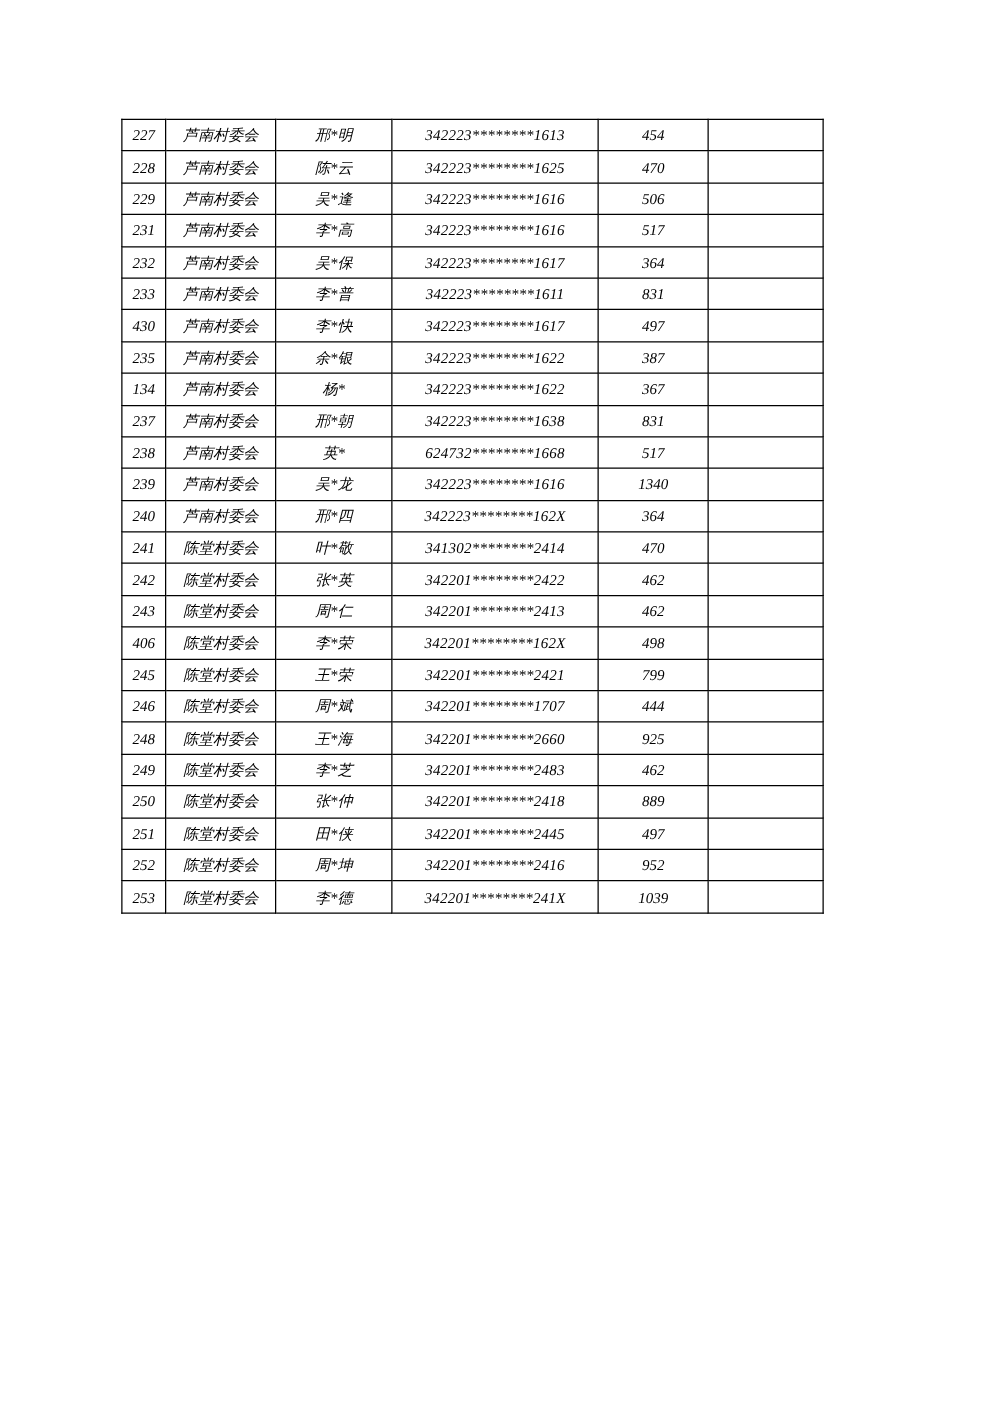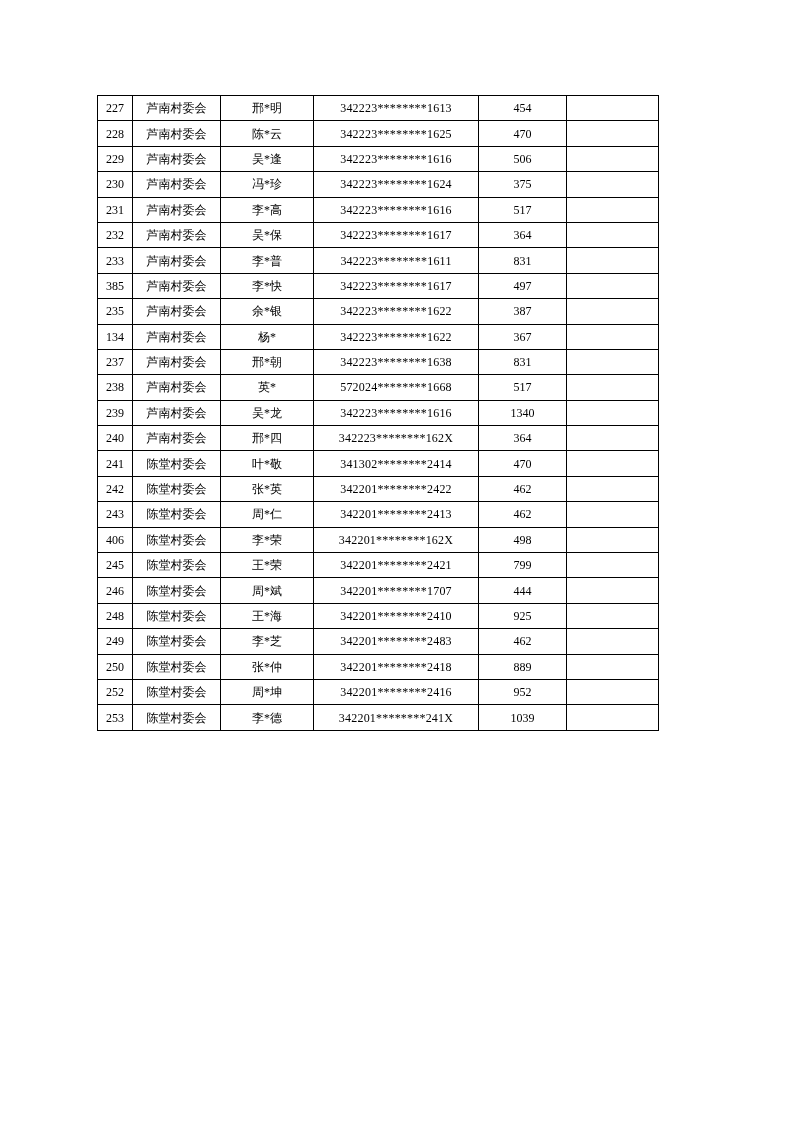--- a/index.html
+++ b/index.html
@@ -20,20 +20,21 @@
     top: 0;
     width: 793px;
     height: 1122px;
     background: #ffffff;
     overflow: hidden;
   }
   .table-wrap {
     position: absolute;
     left: 97px;
     top: 95px;
+    font-style: italic;
   }
   table.grid {
     border-collapse: collapse;
     table-layout: fixed;
     border-spacing: 0;
   }
   table.grid td {
     border: 1px solid #000000;
     text-align: center;
     vertical-align: middle;
@@ -86,28 +87,20 @@
           </tr>
           <tr>
             <td class="row-number-cell">229</td>
             <td class="village-cell">芦南村委会</td>
             <td class="name-cell">吴*逢</td>
             <td class="id-number-cell">342223********1616</td>
             <td class="amount-cell">506</td>
             <td class="note-cell"></td>
           </tr>
           <tr>
-            <td class="row-number-cell">230</td>
-            <td class="village-cell">芦南村委会</td>
-            <td class="name-cell">冯*珍</td>
-            <td class="id-number-cell">342223********1624</td>
-            <td class="amount-cell">375</td>
-            <td class="note-cell"></td>
-          </tr>
-          <tr>
             <td class="row-number-cell">231</td>
             <td class="village-cell">芦南村委会</td>
             <td class="name-cell">李*高</td>
             <td class="id-number-cell">342223********1616</td>
             <td class="amount-cell">517</td>
             <td class="note-cell"></td>
           </tr>
           <tr>
             <td class="row-number-cell">232</td>
             <td class="village-cell">芦南村委会</td>
@@ -118,21 +111,21 @@
           </tr>
           <tr>
             <td class="row-number-cell">233</td>
             <td class="village-cell">芦南村委会</td>
             <td class="name-cell">李*普</td>
             <td class="id-number-cell">342223********1611</td>
             <td class="amount-cell">831</td>
             <td class="note-cell"></td>
           </tr>
           <tr>
-            <td class="row-number-cell">385</td>
+            <td class="row-number-cell">430</td>
             <td class="village-cell">芦南村委会</td>
             <td class="name-cell">李*快</td>
             <td class="id-number-cell">342223********1617</td>
             <td class="amount-cell">497</td>
             <td class="note-cell"></td>
           </tr>
           <tr>
             <td class="row-number-cell">235</td>
             <td class="village-cell">芦南村委会</td>
             <td class="name-cell">余*银</td>
@@ -153,21 +146,21 @@
             <td class="village-cell">芦南村委会</td>
             <td class="name-cell">邢*朝</td>
             <td class="id-number-cell">342223********1638</td>
             <td class="amount-cell">831</td>
             <td class="note-cell"></td>
           </tr>
           <tr>
             <td class="row-number-cell">238</td>
             <td class="village-cell">芦南村委会</td>
             <td class="name-cell">英*</td>
-            <td class="id-number-cell">572024********1668</td>
+            <td class="id-number-cell">624732********1668</td>
             <td class="amount-cell">517</td>
             <td class="note-cell"></td>
           </tr>
           <tr>
             <td class="row-number-cell">239</td>
             <td class="village-cell">芦南村委会</td>
             <td class="name-cell">吴*龙</td>
             <td class="id-number-cell">342223********1616</td>
             <td class="amount-cell">1340</td>
             <td class="note-cell"></td>
@@ -225,38 +218,46 @@
             <td class="village-cell">陈堂村委会</td>
             <td class="name-cell">周*斌</td>
             <td class="id-number-cell">342201********1707</td>
             <td class="amount-cell">444</td>
             <td class="note-cell"></td>
           </tr>
           <tr>
             <td class="row-number-cell">248</td>
             <td class="village-cell">陈堂村委会</td>
             <td class="name-cell">王*海</td>
-            <td class="id-number-cell">342201********2410</td>
+            <td class="id-number-cell">342201********2660</td>
             <td class="amount-cell">925</td>
             <td class="note-cell"></td>
           </tr>
           <tr>
             <td class="row-number-cell">249</td>
             <td class="village-cell">陈堂村委会</td>
             <td class="name-cell">李*芝</td>
             <td class="id-number-cell">342201********2483</td>
             <td class="amount-cell">462</td>
             <td class="note-cell"></td>
           </tr>
           <tr>
             <td class="row-number-cell">250</td>
             <td class="village-cell">陈堂村委会</td>
             <td class="name-cell">张*仲</td>
             <td class="id-number-cell">342201********2418</td>
             <td class="amount-cell">889</td>
+            <td class="note-cell"></td>
+          </tr>
+          <tr>
+            <td class="row-number-cell">251</td>
+            <td class="village-cell">陈堂村委会</td>
+            <td class="name-cell">田*侠</td>
+            <td class="id-number-cell">342201********2445</td>
+            <td class="amount-cell">497</td>
             <td class="note-cell"></td>
           </tr>
           <tr>
             <td class="row-number-cell">252</td>
             <td class="village-cell">陈堂村委会</td>
             <td class="name-cell">周*坤</td>
             <td class="id-number-cell">342201********2416</td>
             <td class="amount-cell">952</td>
             <td class="note-cell"></td>
           </tr>

